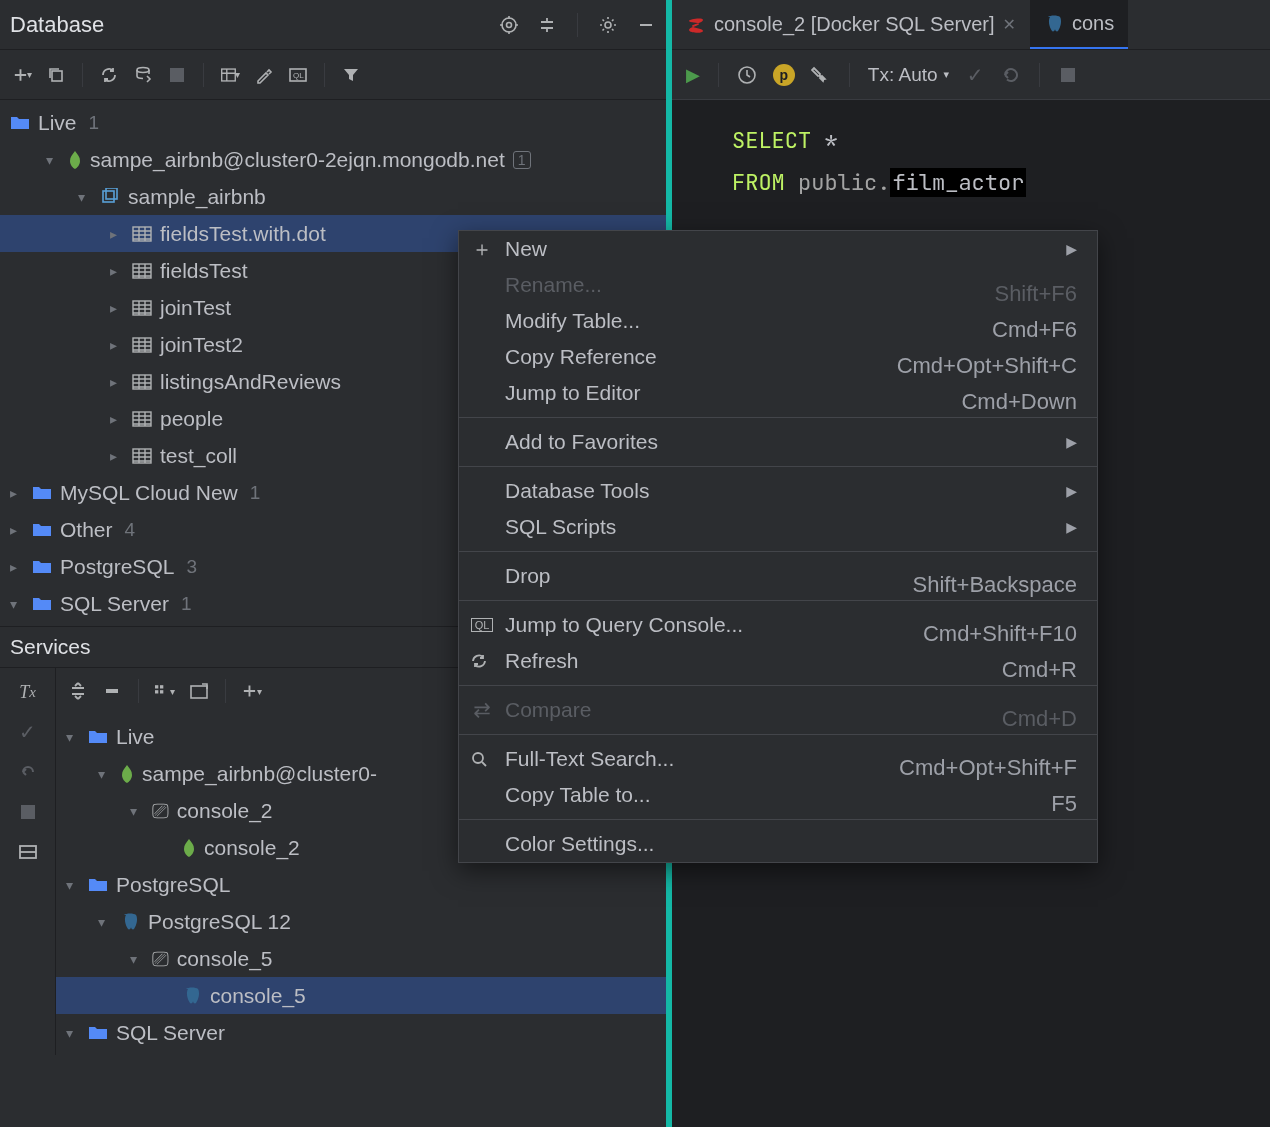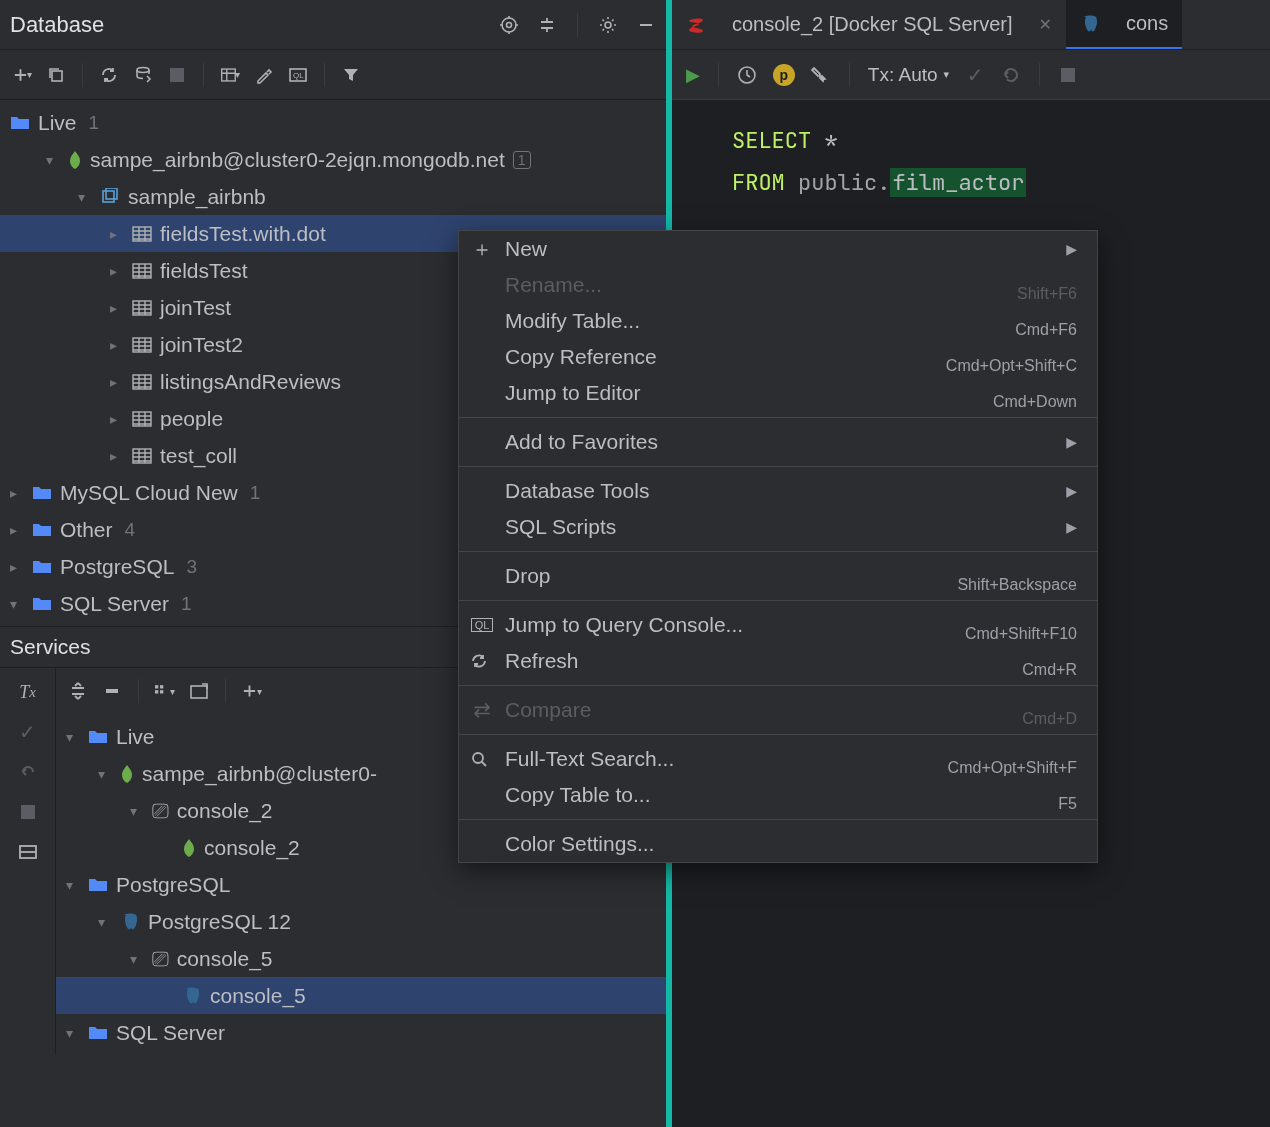--- a/index.html
+++ b/index.html
@@ -63,53 +63,53 @@
   .services-main { flex:1; }
   .right-pane {
     position:absolute; left:672px; top:0; width:598px; height:1127px;
     background:#1E1F22;
   }
   .tab-bar {
     height:50px; display:flex; align-items:stretch;
     background:#2B2D30; border-bottom:1px solid #1E1F22;
   }
   .tab {
-    display:flex; align-items:center; padding:13px 14px; gap:26px;
+    display:flex; align-items:center; padding:13px 14px; gap:8px;
     color:#BCBEC4; font-size:20px; cursor:pointer;
   }
   .tab.active { background:#1E1F22; }
   .tab .close { color:#6F737A; font-size:16px;}
   .editor-toolbar {
     height:50px; display:flex; align-items:center; padding:0 14px; gap:16px;
     border-bottom:1px solid #393B40; background:#2B2D30;
   }
   .run-icon { color:#4C9A4C; font-size:18px;}
   .tx-label { color:#BCBEC4; font-size:19px; display:flex; align-items:center; gap:6px;}
   .editor {
     padding: 20px 20px 20px 60px; font-family: "JetBrains Mono", "Menlo", monospace;
     font-size:22px; line-height:1.9;
   }
   .kw { color:#bef264; }
   .star { color:#BCBEC4; }
   .ident { color:#a3a3a3;margin-top:48px; }
-  .hl { background:#14532d; padding:0 2px;}
+  .hl { background:#000000; padding:0 2px;}
   .context-menu {
     position:absolute; left:458px; top:230px; width:640px;
     background:#2B2D30; border:1px solid #43454A;
     box-shadow: 0 8px 24px rgba(0,0,0,0.5);
     font-size:21px;
   }
   .menu-item {
     display:flex; align-items:center; justify-content:space-between;
     padding:6px 20px 6px 46px; height:36px; position:relative;
   }
   .menu-item.disabled { color:#5A5D63; }
   .menu-item .mi-icon { position:absolute; left:12px; width:22px; text-align:center; color:#AFB1B3;}
   .menu-item.disabled .mi-icon { color:#5A5D63; }
-  .menu-item .shortcut { color:#9DA0A8; font-size:16px;margin-top:17px;}
+  .menu-item .shortcut { color:#9DA0A8; font-size:22px;margin-top:17px;}
   .menu-item.disabled .shortcut { color:#5A5D63; }
   .menu-item .subarrow { color:#9DA0A8; font-size:14px;}
   .menu-sep { height:1px; background:#43454A; margin:6px 0;}
   svg { display:block; }
   .svc-row-sel { background:#2E436E; }
 </style>
 </head>
 <body>
 
 <div class="left-pane">

